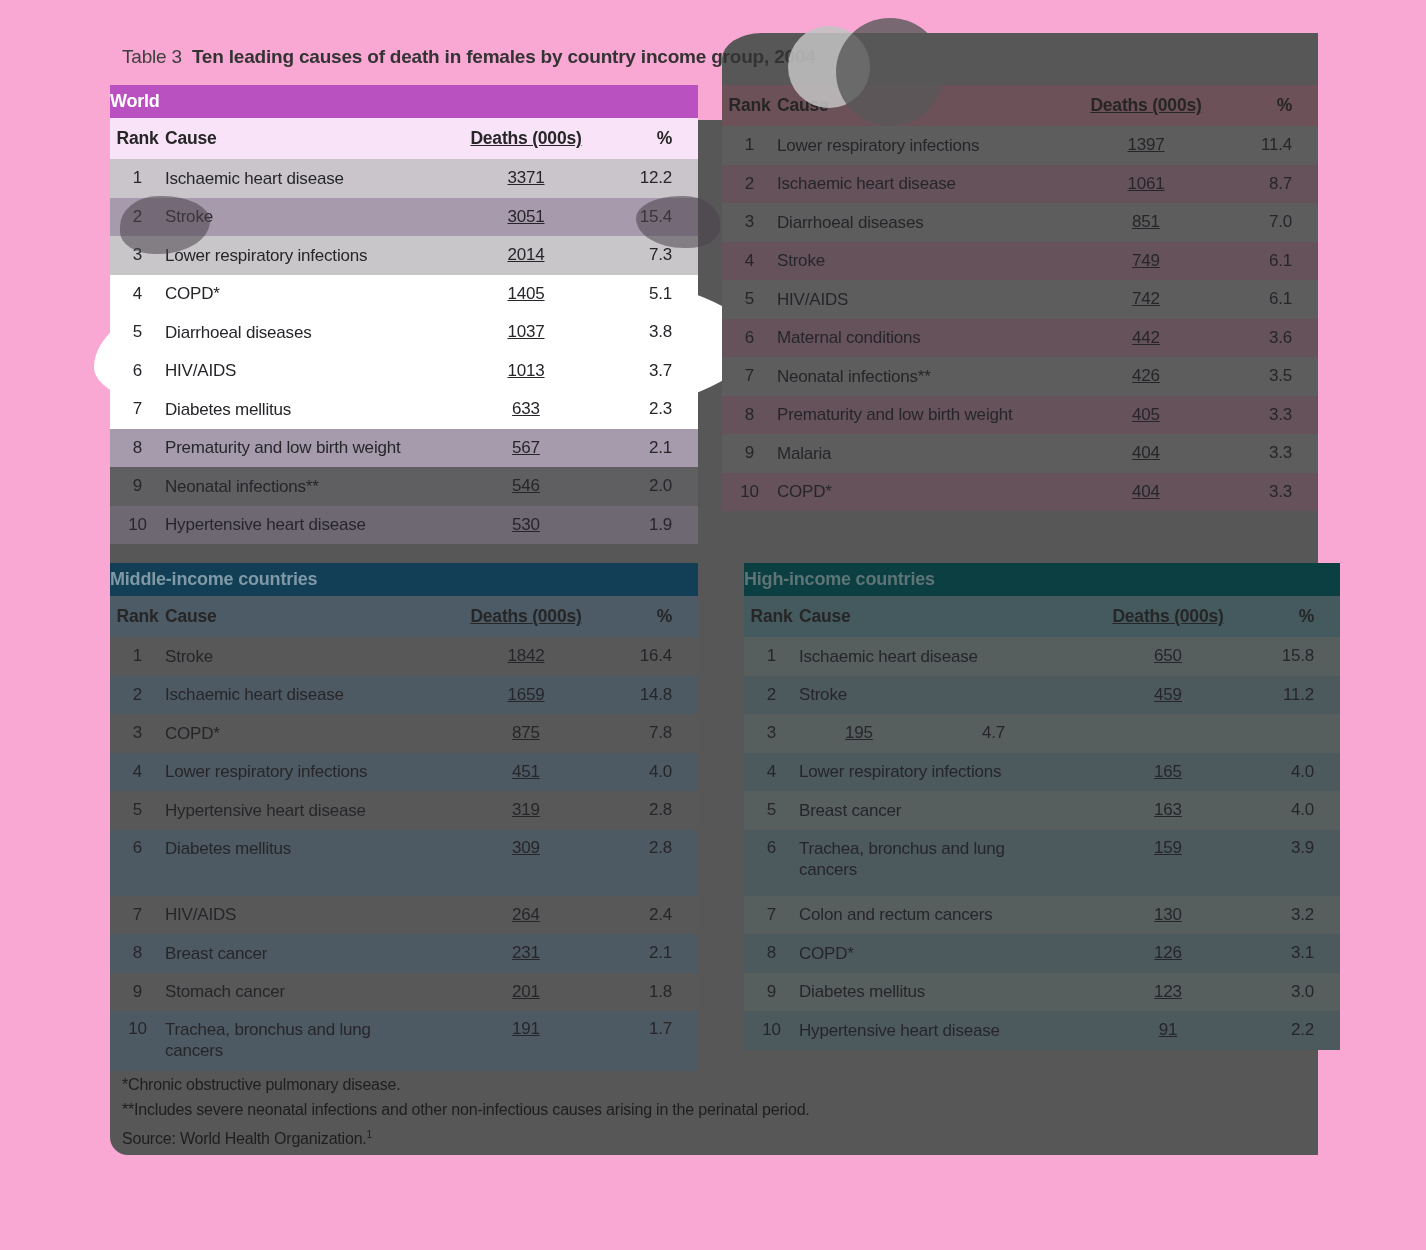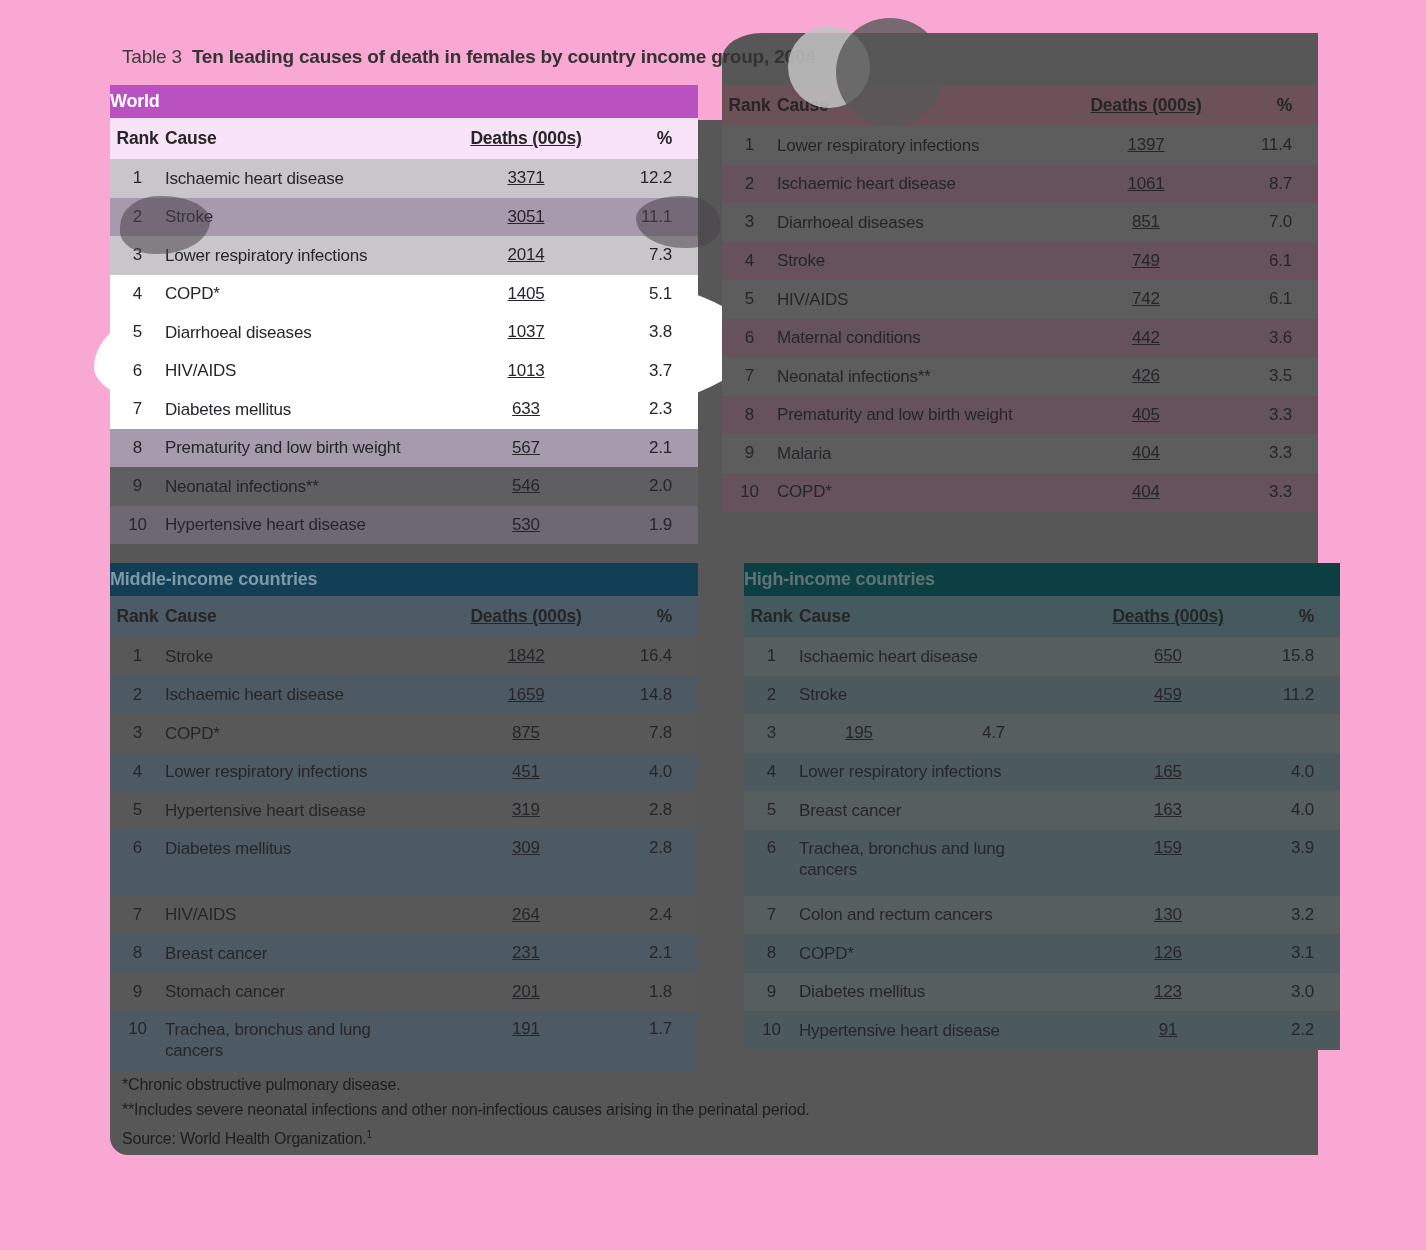--- a/index.html
+++ b/index.html
@@ -115,21 +115,21 @@
         <div class="row">
           <span class="c-rank">1</span>
           <span class="c-cause">Ischaemic heart disease</span>
           <span class="c-deaths">3371</span>
           <span class="c-pct">12.2</span>
         </div>
         <div class="row">
           <span class="c-rank">2</span>
           <span class="c-cause">Stroke</span>
           <span class="c-deaths">3051</span>
-          <span class="c-pct">11.1</span>
+          <span class="c-pct">15.4</span>
         </div>
         <div class="row">
           <span class="c-rank">3</span>
           <span class="c-cause">Lower respiratory infections</span>
           <span class="c-deaths">2014</span>
           <span class="c-pct">7.3</span>
         </div>
         <div class="row">
           <span class="c-rank">4</span>
           <span class="c-cause">COPD*</span>

